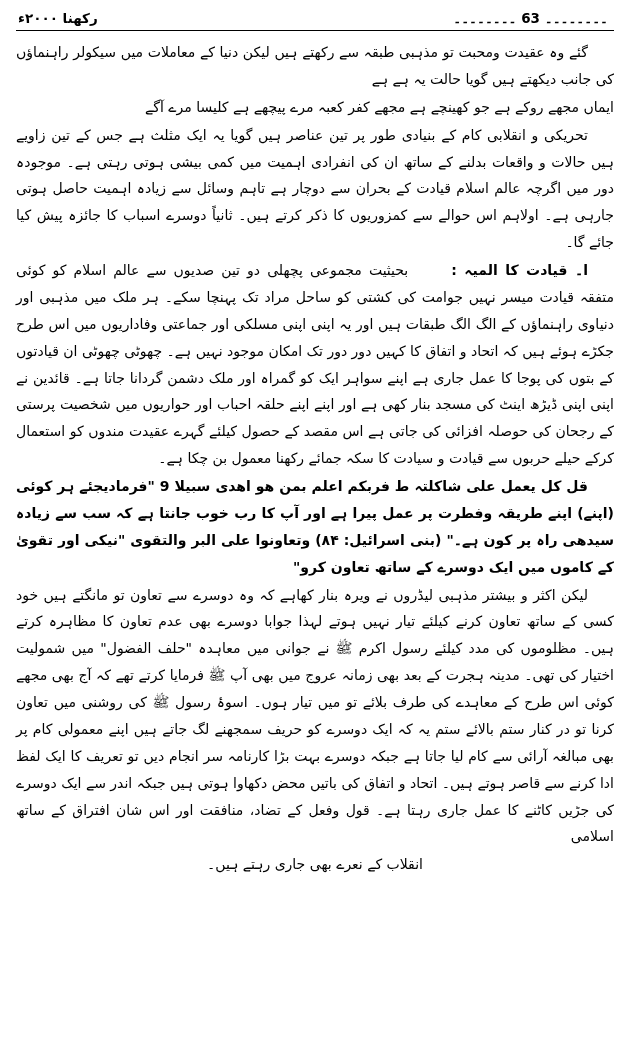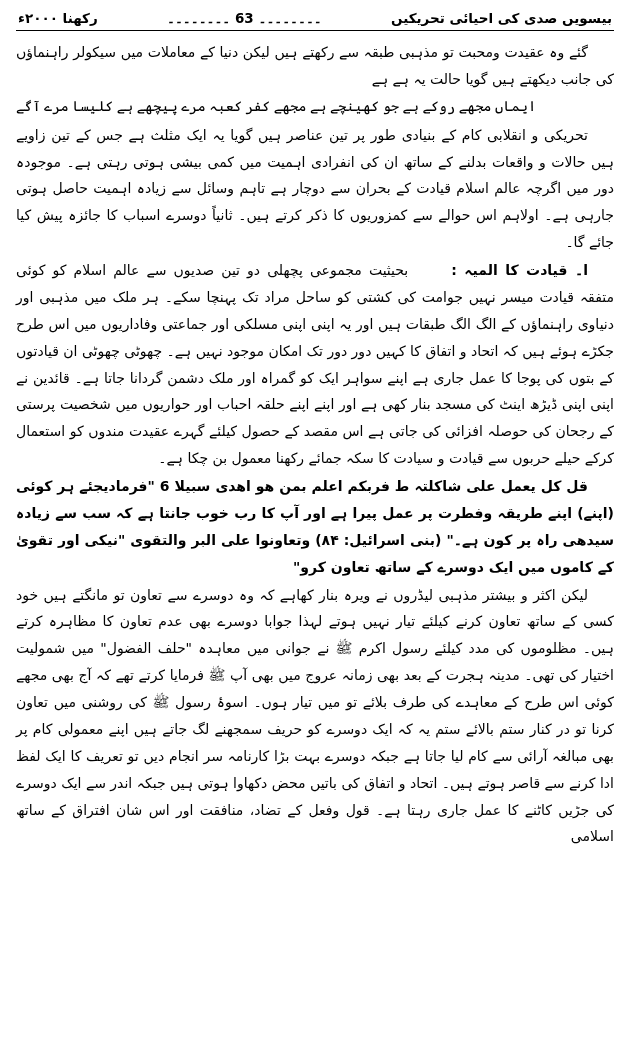--- a/index.html
+++ b/index.html
@@ -63,24 +63,23 @@
     line-height: 1.92;
   }
   .p {
     margin: 0 0 1px 0;
     text-align: justify;
   }
   .p.indent {
     text-indent: 26px;
   }
   .p.center-wide {
-    text-align: left;
+    text-align: right;
     text-indent: 0;
     letter-spacing: 0.3px;
-    font-family: Liberation Serif, serif;
   }
   .p.right {
     text-align: right;
     text-indent: 0;
   }
   .p.last-center {
     text-align: center;
     text-indent: 0;
   }
   .heading-inline {
@@ -90,35 +89,35 @@
   .bold {
     font-weight: bold;
   }
 </style>
 </head>
 <body>
 
 <div class="page">
 
   <div class="header">
-    <span class="h-right">بیسویں صدی کی احیائی تحریکیں</span>
     <span class="h-center dots">۔۔۔۔۔۔۔۔ 63 ۔۔۔۔۔۔۔۔</span>
     <span class="h-left">رکھنا ۲۰۰۰ء</span>
   </div>
   <hr class="rule">
 
   <div class="body">
 
     <p class="p indent">گئے وہ عقیدت ومحبت تو مذہبی طبقہ سے رکھتے ہیں لیکن دنیا کے معاملات میں سیکولر راہنماؤں کی جانب دیکھتے ہیں گویا حالت یہ ہے ہے</p>
 
     <p class="p center-wide">ایماں مجھے روکے ہے جو کھینچے ہے مجھے کفر        کعبہ مرے پیچھے ہے کلیسا مرے آگے</p>
 
     <p class="p indent">تحریکی و انقلابی کام کے بنیادی طور پر تین عناصر ہیں گویا یہ ایک مثلث ہے جس کے تین زاویے ہیں حالات و واقعات بدلنے کے ساتھ ان کی انفرادی اہمیت میں کمی بیشی ہوتی رہتی ہے۔ موجودہ دور میں اگرچہ عالم اسلام قیادت کے بحران سے دوچار ہے تاہم وسائل سے زیادہ اہمیت حاصل ہوتی جارہی ہے۔ اولاہم اس حوالے سے کمزوریوں کا ذکر کرتے ہیں۔ ثانیاً دوسرے اسباب کا جائزہ پیش کیا جائے گا۔</p>
 
     <p class="p indent"><span class="heading-inline">ا۔ قیادت کا المیہ :</span><span>بحیثیت مجموعی پچھلی دو تین صدیوں سے عالم اسلام کو کوئی متفقہ قیادت میسر نہیں جوامت کی کشتی کو ساحل مراد تک پہنچا سکے۔ ہر ملک میں مذہبی اور دنیاوی راہنماؤں کے الگ الگ طبقات ہیں اور یہ اپنی اپنی مسلکی اور جماعتی وفاداریوں میں اس طرح جکڑے ہوئے ہیں کہ اتحاد و اتفاق کا کہیں دور دور تک امکان موجود نہیں ہے۔ چھوٹی چھوٹی ان قیادتوں کے بتوں کی پوجا کا عمل جاری ہے اپنے سواہر ایک کو گمراہ اور ملک دشمن گردانا جاتا ہے۔ قائدین نے اپنی اپنی ڈیڑھ اینٹ کی مسجد بنار کھی ہے اور اپنے اپنے حلقہ احباب اور حواریوں میں شخصیت پرستی کے رجحان کی حوصلہ افزائی کی جاتی ہے اس مقصد کے حصول کیلئے گہرے عقیدت مندوں کو استعمال کرکے حیلے حربوں سے قیادت و سیادت کا سکہ جمائے رکھنا معمول بن چکا ہے۔</span></p>
 
-    <p class="p indent"><span class="bold">قل کل یعمل علی شاکلتہ ط فربکم اعلم بمن ھو اھدی سبیلا 6 "فرمادیجئے ہر کوئی (اپنے) اپنے طریقہ وفطرت پر عمل پیرا ہے اور آپ کا رب خوب جانتا ہے کہ سب سے زیادہ سیدھی راہ پر کون ہے۔" (بنی اسرائیل: ۸۴)   وتعاونوا علی البر والتقوی "نیکی اور تقویٰ کے کاموں میں ایک دوسرے کے ساتھ تعاون کرو"</span></p>
+    <p class="p indent"><span class="bold">قل کل یعمل علی شاکلتہ ط فربکم اعلم بمن ھو اھدی سبیلا 9 "فرمادیجئے ہر کوئی (اپنے) اپنے طریقہ وفطرت پر عمل پیرا ہے اور آپ کا رب خوب جانتا ہے کہ سب سے زیادہ سیدھی راہ پر کون ہے۔" (بنی اسرائیل: ۸۴)   وتعاونوا علی البر والتقوی "نیکی اور تقویٰ کے کاموں میں ایک دوسرے کے ساتھ تعاون کرو"</span></p>
 
     <p class="p indent">لیکن اکثر و بیشتر مذہبی لیڈروں نے ویرہ بنار کھاہے کہ وہ دوسرے سے تعاون تو مانگتے ہیں خود کسی کے ساتھ تعاون کرنے کیلئے تیار نہیں ہوتے لہذا جوابا دوسرے بھی عدم تعاون کا مظاہرہ کرتے ہیں۔ مظلوموں کی مدد کیلئے رسول اکرم ﷺ نے جوانی میں معاہدہ "حلف الفضول" میں شمولیت اختیار کی تھی۔ مدینہ ہجرت کے بعد بھی زمانہ عروج میں بھی آپ ﷺ فرمایا کرتے تھے کہ آج بھی مجھے کوئی اس طرح کے معاہدے کی طرف بلائے تو میں تیار ہوں۔ اسوۂ رسول ﷺ کی روشنی میں تعاون کرنا تو در کنار ستم بالائے ستم یہ کہ ایک دوسرے کو حریف سمجھنے لگ جاتے ہیں اپنے معمولی کام پر بھی مبالغہ آرائی سے کام لیا جاتا ہے جبکہ دوسرے بہت بڑا کارنامہ سر انجام دیں تو تعریف کا ایک لفظ ادا کرنے سے قاصر ہوتے ہیں۔ اتحاد و اتفاق کی باتیں محض دکھاوا ہوتی ہیں جبکہ اندر سے ایک دوسرے کی جڑیں کاٹنے کا عمل جاری رہتا ہے۔ قول وفعل کے تضاد، منافقت اور اس شان افتراق کے ساتھ اسلامی</p>
 
+    <p class="p last-center">انقلاب کے نعرے بھی جاری رہتے ہیں۔</p>
 
   </div>
 </div>
 
 </body></html>

